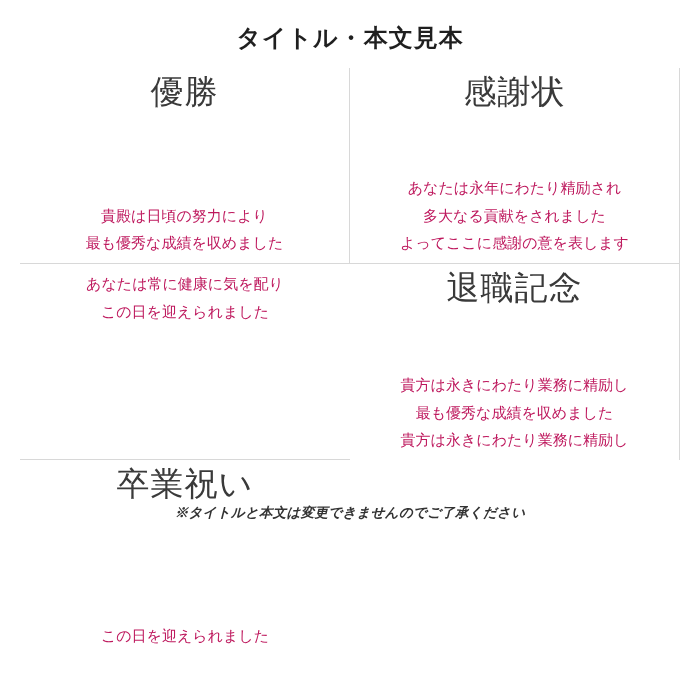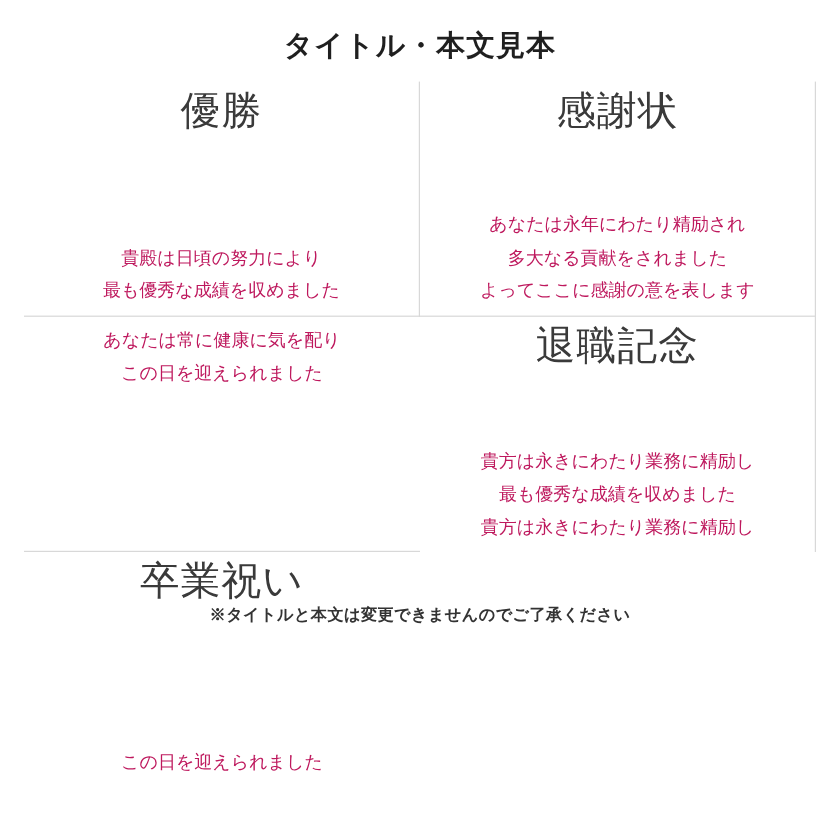--- a/index.html
+++ b/index.html
@@ -73,20 +73,21 @@
   .footnote {
     position: absolute;
     left: 0;
     right: 0;
     bottom: 26px;
     text-align: center;
     font-size: 13.5px;
     font-weight: bold;
     color: #333333;
     letter-spacing: 0.3px;
+    font-style: italic;
   }
 </style>
 </head>
 <body>
 
 <div class="page">
 
   <div class="page-title">タイトル・本文見本</div>
 
   <div class="grid">

